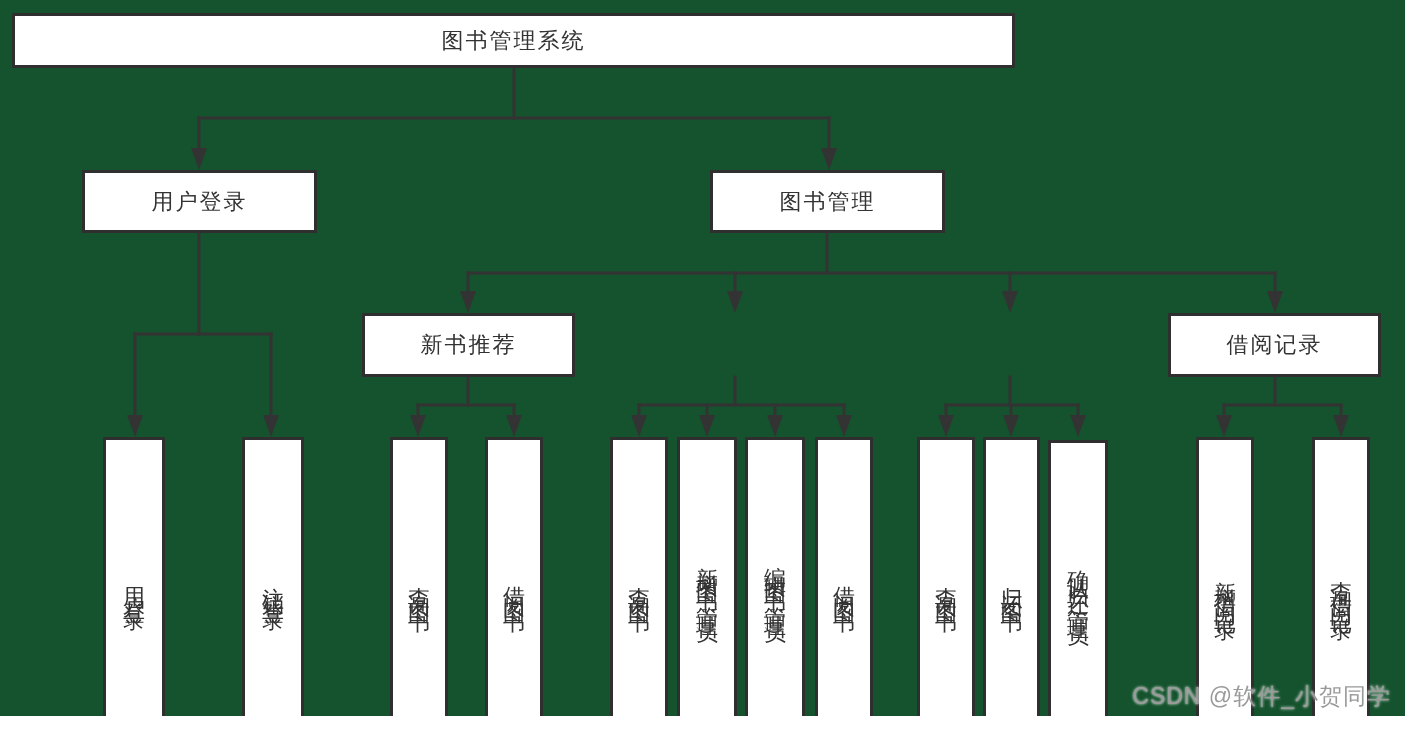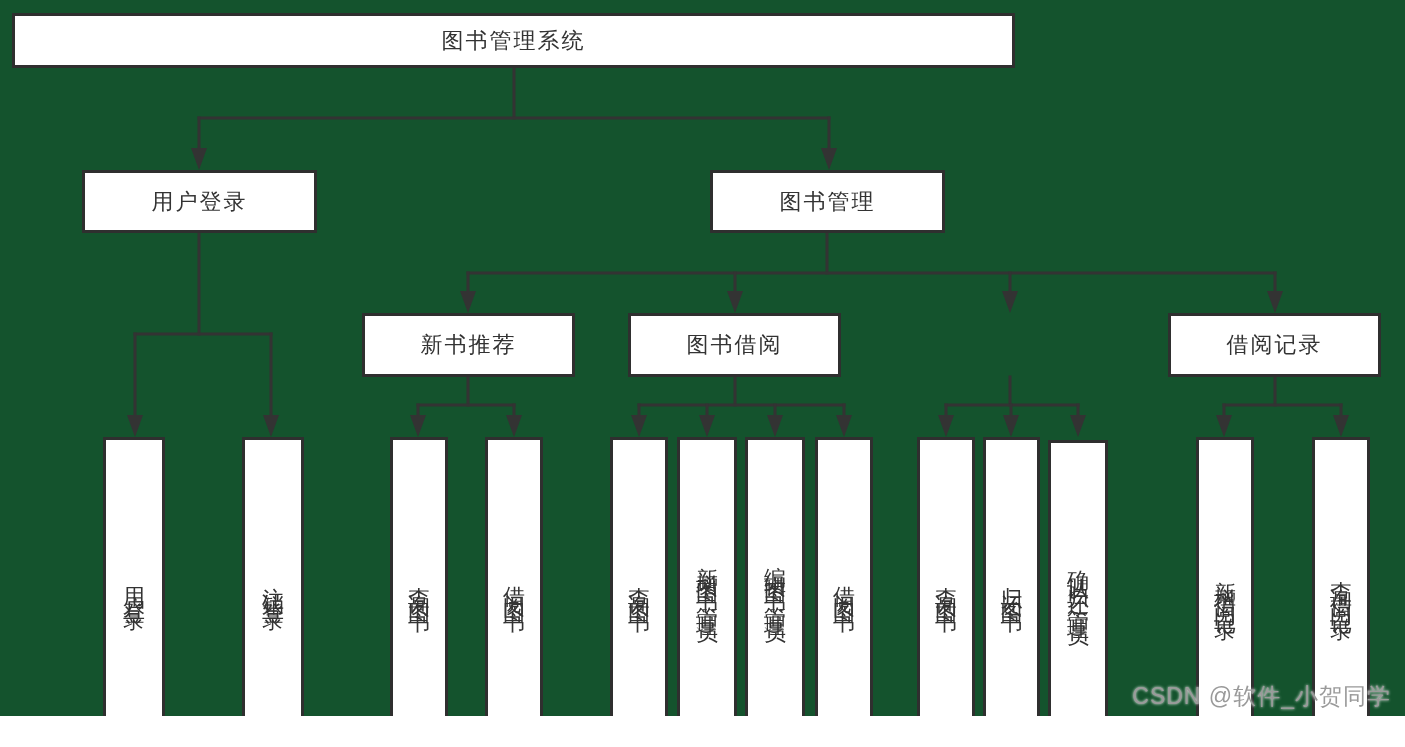--- a/index.html
+++ b/index.html
@@ -121,21 +121,20 @@
     <path d="M1341 405 V419"></path>
       <polygon points="1333,415 1349,415 1341,437"></polygon>
   </svg>
 
   <div class="node" style="left:12px; top:13px; width:1003px; height:55px;">图书管理系统</div>
 
   <div class="node" style="left:82px; top:170px; width:235px; height:63px;">用户登录</div>
   <div class="node" style="left:710px; top:170px; width:235px; height:63px;">图书管理</div>
 
   <div class="node" style="left:362px; top:313px; width:213px; height:64px;">新书推荐</div>
-  <div class="node" style="left:628px; top:313px; width:213px; height:64px;">图书借阅</div>
   <div class="node" style="left:1168px; top:313px; width:213px; height:64px;">借阅记录</div>
 
   <div class="node node--v" style="left:103px; top:437px; width:62px; height:296px;">用户登录</div>
   <div class="node node--v" style="left:242px; top:437px; width:62px; height:296px;">注销登录</div>
 
   <div class="node node--v" style="left:390px; top:437px; width:58px; height:296px;">查询图书</div>
   <div class="node node--v" style="left:485px; top:437px; width:58px; height:296px;">借阅图书</div>
 
   <div class="node node--v" style="left:610px; top:437px; width:58px; height:296px;">查询图书</div>
   <div class="node node--v" style="left:677px; top:437px; width:60px; height:296px;">新增图书（管理员）</div>

